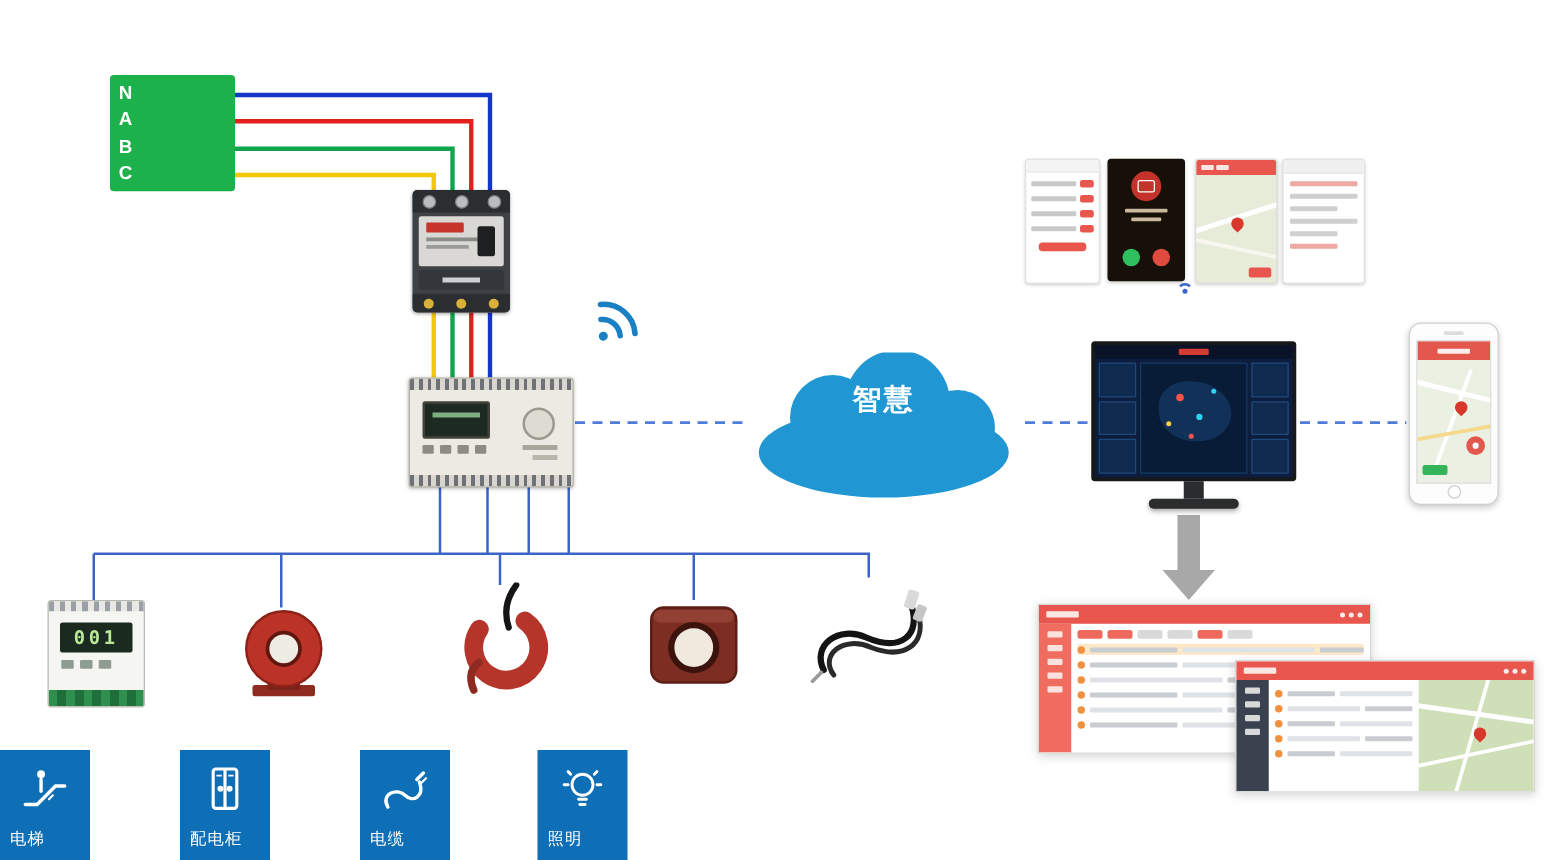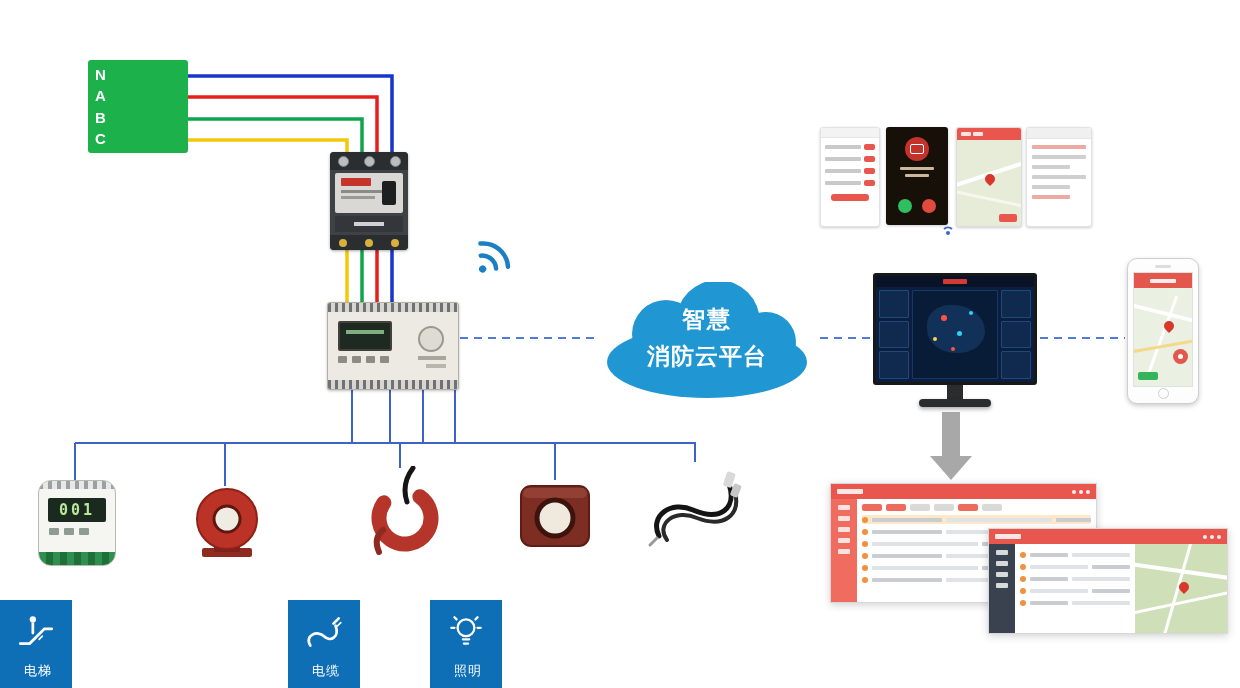--- a/index.html
+++ b/index.html
@@ -149,32 +149,32 @@
   .win2 .map{width:92px;background:#cfe0b8;position:relative;overflow:hidden;}
   .win2 .map i{position:absolute;background:#fff;}
   .win2 .map .h1{left:-8px;top:26px;width:120px;height:4px;transform:rotate(8deg);}
   .win2 .map .h2{left:-8px;top:56px;width:120px;height:3px;transform:rotate(-12deg);}
   .win2 .map .v1{left:40px;top:-6px;width:3px;height:110px;transform:rotate(16deg);}
   .win2 .map .pin{position:absolute;left:44px;top:38px;}
 
   
 
   
-  .din{left:38px;top:480px;width:76px;height:84px;background:#f5f5f2;border:1px solid #b9b9b2;border-radius:13px;
+  .din{left:38px;top:480px;width:76px;height:84px;background:#f5f5f2;border:1px solid #b9b9b2;border-radius:3px;
        display:flex;flex-direction:column;overflow:hidden;}
   .din-top{height:8px;background:repeating-linear-gradient(90deg,#9aa0a6 0 4px,#e8e8e4 4px 9px);}
   .din-lcd{margin:9px 9px 4px;height:24px;background:#1b2a1e;color:#b9e89a;font:bold 15px "DejaVu Sans Mono","Liberation Mono",monospace;
            text-align:center;line-height:24px;letter-spacing:3px;border-radius:2px;}
   .din-btns{display:flex;gap:5px;margin:2px 10px;}
   .din-btns i{width:10px;height:7px;background:#8f9c92;border-radius:1px;}
   .din-term{margin-top:auto;height:13px;background:repeating-linear-gradient(90deg,#2e8f4e 0 7px,#1f6f3a 7px 14px);}
 
   
   .ep{top:600px;width:72px;height:88px;background:#0e6eb6;color:#fff;position:absolute;}
-  .ep .lbl{position:absolute;left:24px;bottom:8px;font-size:13px;letter-spacing:1px;}
+  .ep .lbl{position:absolute;left:8px;bottom:8px;font-size:13px;letter-spacing:1px;}
   .ep svg{position:absolute;left:50%;top:10px;transform:translateX(-50%);}
 </style>
 </head>
 <body>
 
 <div class="canvas">
 
   <svg class="wires" width="1240" height="688">
 
     <path d="M188 76 H392 V152" stroke="#1536c9" stroke-width="3.5" fill="none"></path>
@@ -274,21 +274,20 @@
     <svg width="222" height="118" viewBox="0 0 222 118">
       <g fill="#2097d3">
         <circle cx="70" cy="52" r="34"></circle>
         <circle cx="122" cy="40" r="42"></circle>
         <circle cx="170" cy="60" r="30"></circle>
         <ellipse cx="111" cy="80" rx="100" ry="36"></ellipse>
       </g>
     </svg>
     <div class="cloud-text">
       <div class="l1">智慧</div>
-      <div class="l2">消防云平台</div>
     </div>
   </div>
 
   <div class="abs phone-s ph-a">
     <div class="hd"></div>
     <div class="row">
         <i></i>
         <b></b>
       </div>
     <div class="row">
@@ -560,20 +559,33 @@
     <svg width="42" height="44" viewBox="0 0 40 40">
       <g stroke="#fff" stroke-width="2.6" fill="none" stroke-linecap="round">
         <circle cx="17" cy="8" r="3" fill="#fff" stroke="none"></circle>
         <path d="M17 12 V21"></path>
         <path d="M5 31 H14 L28 17 H35"></path>
         <path d="M18 27 l3 -3 M23 27 l3 -3" stroke-width="1.6"></path>
       </g>
     </svg>
     <span class="lbl">电梯</span>
   </div>
+  <div class="ep" style="left:144px;">
+    <svg width="42" height="44" viewBox="0 0 40 40">
+      <g stroke="#fff" stroke-width="2.4" fill="none">
+        <rect x="11" y="4" width="18" height="30" rx="2"></rect>
+        <line x1="20" y1="4" x2="20" y2="34"></line>
+        <circle cx="16.5" cy="19" r="1.1" fill="#fff"></circle>
+        <circle cx="23.5" cy="19" r="1.1" fill="#fff"></circle>
+        <line x1="13.5" y1="9" x2="17.5" y2="9" stroke-width="1.4"></line>
+        <line x1="22.5" y1="9" x2="26.5" y2="9" stroke-width="1.4"></line>
+      </g>
+    </svg>
+    <span class="lbl">配电柜</span>
+  </div>
   <div class="ep" style="left:430px;">
     <svg width="42" height="44" viewBox="0 0 40 40">
       <g stroke="#fff" stroke-width="2.2" fill="none" stroke-linecap="round">
         <circle cx="20" cy="16" r="8"></circle>
         <path d="M17 27 h6 M18 31 h4"></path>
         <path d="M6 16 h3 M31 16 h3 M9 6 l2 2 M31 6 l-2 2"></path>
       </g>
     </svg>
     <span class="lbl">照明</span>
   </div>

